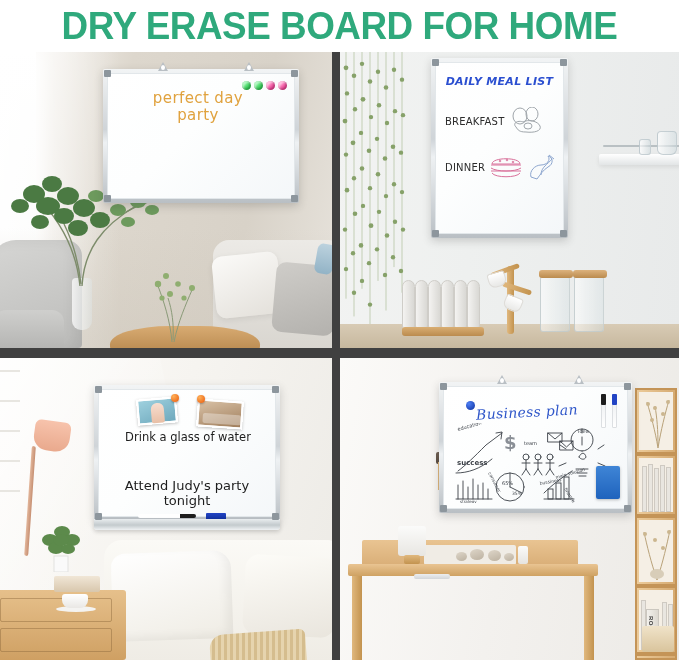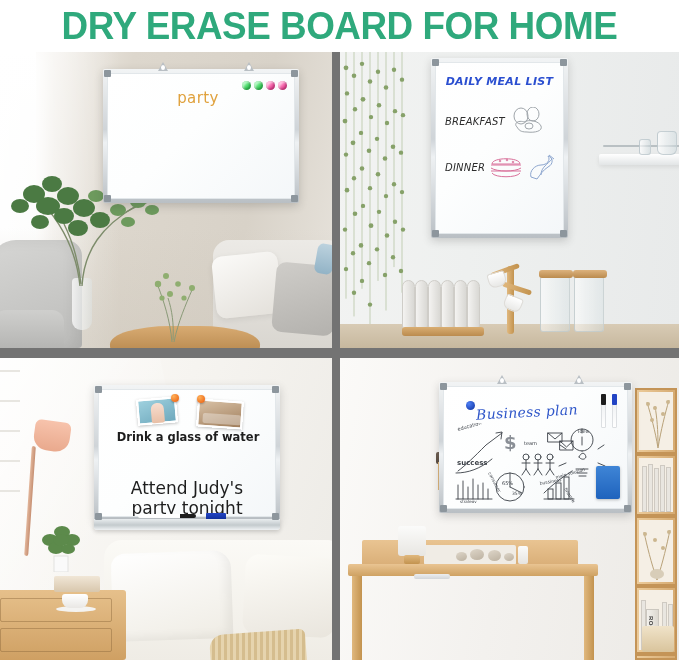--- a/index.html
+++ b/index.html
@@ -27,21 +27,21 @@
     line-height: 1;
   }
   
   .grid {
     position: absolute; top: 52px; left: 0;
     width: 679px; height: 608px;
     display: grid;
     grid-template-columns: 336px 343px;
     grid-template-rows: 301px 307px;
   }
-  .panel { position: relative; overflow: hidden; background: #737373; }
+  .panel { position: relative; overflow: hidden; background: #404040; }
   .panel-inner { position: absolute; inset: 0 4px 5px 0; overflow: hidden; }
   .panel.col2 .panel-inner { inset: 0 0 5px 4px; }
   .panel.row2 .panel-inner { bottom: 0; top: 5px; }
 
   
   .board { position: absolute; }
   .board-frame {
     position: absolute; inset: 0;
     background: linear-gradient(180deg,#f2f4f5 0%,#cfd4d8 45%,#eef1f3 55%,#b9bfc4 100%);
     border-radius: 2px;
@@ -112,21 +112,21 @@
   .p2-wall { position: absolute; inset: 0; background: linear-gradient(95deg,#f2f3f2 0%,#eef0ef 40%,#e8eaea 100%); }
   .p2-counter { position: absolute; left: 0; bottom: 0; width: 100%; height: 24px; background: linear-gradient(180deg,#d8cbb5,#c7b89e); }
   .p2-counter:before { content:""; position:absolute; inset:0; background-image: radial-gradient(rgba(120,100,70,.35) 0.6px, transparent 0.7px); background-size: 4px 4px; opacity:.55; }
   .p2-board { left: 91px; top: 6px; width: 137px; height: 180px; }
   .p2-title {
     position: absolute; top: 12px; left: 0; right: 0; text-align: center;
     color: #2B4FD0; font-style: italic; font-weight: bold;
     font-family: "DejaVu Sans", sans-serif; font-size: 11px; letter-spacing: .3px;
   }
   .meal-row { position: absolute; left: 9px; display: flex; align-items: center; width: 118px; }
-  .meal-label { font-family: "DejaVu Sans", sans-serif; font-size: 10px; color: #2c2c2c; letter-spacing: .2px; font-style: italic; }
+  .meal-label { font-family: "DejaVu Sans", sans-serif; font-size: 10px; color: #2c2c2c; letter-spacing: .2px; }
   .doodle { flex: 0 0 auto; margin-left: 4px; }
   
   .p2-vine { position: absolute; left: 0; top: 0; width: 68px; height: 100%; overflow: hidden; }
   
   .p2-rack { position: absolute; left: 62px; bottom: 16px; width: 80px; height: 56px; }
   .plate { position: absolute; bottom: 0; width: 13px; height: 52px; border-radius: 7px; background: linear-gradient(90deg,#f4f3f1,#d9d8d4); border: 1px solid #cfcdc8; }
   .rack-base { position: absolute; left: 0; bottom: -4px; width: 82px; height: 9px; background: linear-gradient(180deg,#d9ae73,#bb8b4e); border-radius: 3px; }
   
   .p2-mugtree { position: absolute; left: 148px; bottom: 14px; width: 44px; height: 78px; }
   .mug-post { position: absolute; left: 19px; bottom: 0; width: 7px; height: 68px; background: linear-gradient(90deg,#e0b87e,#c3934f); border-radius: 3px; }
@@ -141,25 +141,25 @@
   .shelf-rail { position: absolute; left: 4px; top: 9px; width: 78px; height: 2px; background: #b9c0c3; border-radius: 2px; }
   .bottle { position: absolute; bottom: 13px; background: linear-gradient(90deg,rgba(255,255,255,.7),rgba(206,218,222,.5)); border: 1px solid rgba(186,198,202,.8); border-radius: 3px; }
 
   
   .p3-wall { position: absolute; inset: 0; background: linear-gradient(110deg,#fdfcfa 0%,#f6f4f0 45%,#eceae5 100%); }
   .p3-sun { position: absolute; left: -30px; top: -20px; width: 210px; height: 250px; background: linear-gradient(135deg,rgba(255,255,255,.95),rgba(255,255,255,0) 70%); transform: rotate(-12deg); }
   .p3-board { left: 94px; top: 27px; width: 186px; height: 136px; }
   .p3-text {
     position: absolute; left: 10px; right: 8px; top: 40px; text-align: center;
     color: #1d1d1d; font-family: "DejaVu Sans", sans-serif;
-    font-size: 11.5px; line-height: 15px; font-weight: bold;
+    font-size: 11.5px; line-height: 15px;
   }
   .p3-text2 {
     position: absolute; left: 8px; right: 8px; top: 88px; text-align: center;
-    color: #1d1d1d; font-family: "DejaVu Sans", sans-serif; font-size: 17px;
+    color: #1d1d1d; font-family: "DejaVu Sans", sans-serif; font-size: 13px;
   }
   .photo { position: absolute; border: 2px solid #fff; box-shadow: 0 1px 3px rgba(0,0,0,.25); }
   .pin { position: absolute; width: 8px; height: 8px; border-radius: 50%; background: radial-gradient(circle at 33% 30%, #ffb057, #e8590c); box-shadow: 0 1px 2px rgba(0,0,0,.3); }
   .tray { position: absolute; left: 0; right: 0; bottom: -9px; height: 11px; background: linear-gradient(180deg,#e9edef,#c3cacd 55%,#eef1f3); border-radius: 0 0 3px 3px; box-shadow: 0 2px 4px rgba(0,0,0,.16); }
   .marker-tray { position: absolute; left: 44px; bottom: 3px; width: 58px; height: 4px; background: linear-gradient(90deg,#ffffff 0 72%, #1d1d1d 72% 100%); border-radius: 2px; }
   .eraser-tray { position: absolute; left: 112px; bottom: 1px; width: 20px; height: 7px; background: linear-gradient(180deg,#2244c4,#11309b); border-radius: 1px; }
   
   .p3-lamp-shade { position: absolute; left: 34px; top: 63px; width: 36px; height: 30px; background: linear-gradient(180deg,#f7c3ac,#e9a98d); border-radius: 6px 6px 14px 14px; transform: rotate(8deg); }
   .p3-lamp-stem { position: absolute; left: 28px; top: 88px; width: 4px; height: 110px; background: linear-gradient(90deg,#e3b79c,#c68f72); border-radius: 3px; transform: rotate(4deg); }
   
@@ -280,20 +280,21 @@
         <div class="hanger" style="left:72%"></div>
         <div class="board-frame"></div>
         <div class="board-face">
           <div class="magnets">
             <div class="magnet" style="background:radial-gradient(circle at 32% 28%, #6ff08a, #18b93c)"></div>
             <div class="magnet" style="background:radial-gradient(circle at 32% 28%, #6ff08a, #18b93c)"></div>
             <div class="magnet" style="background:radial-gradient(circle at 32% 28%, #ff8cc6, #e5237f)"></div>
             <div class="magnet" style="background:radial-gradient(circle at 32% 28%, #ff8cc6, #e5237f)"></div>
           </div>
           <div class="p1-text">
+            <div>perfect day</div>
             <div>party</div>
           </div>
         </div>
         <div class="corner tl"></div>
         <div class="corner tr"></div>
         <div class="corner bl"></div>
         <div class="corner br"></div>
       </div>
     </div>
   </div>

